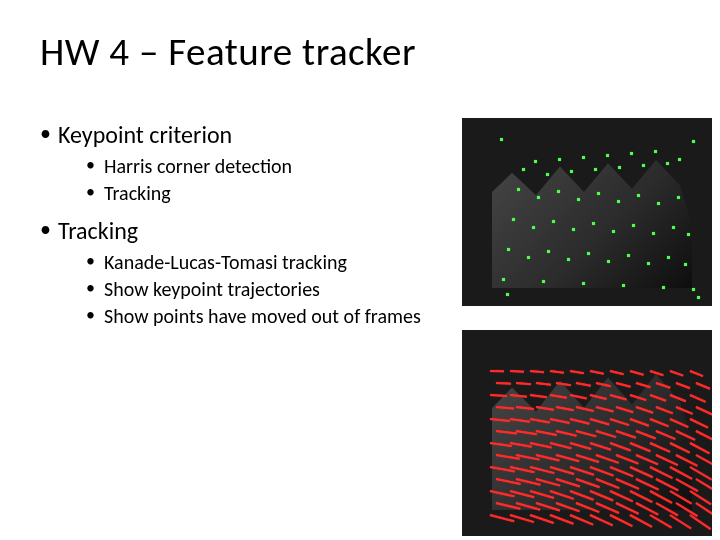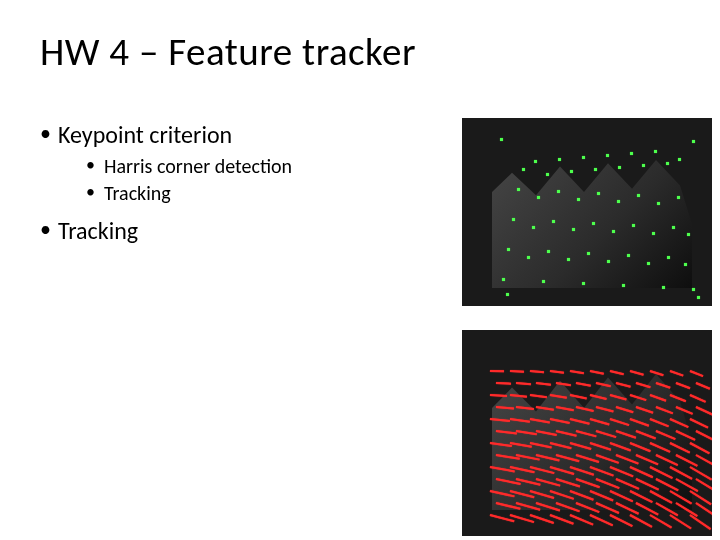--- a/index.html
+++ b/index.html
@@ -127,20 +127,25 @@
     <ul class="lvl1">
       <li>
         <span>Keypoint criterion</span>
         <ul class="lvl2">
           <li>Harris corner detection</li>
           <li>Tracking</li>
         </ul>
       </li>
       <li>
         <span>Tracking</span>
+        <ul class="lvl2">
+          <li>Kanade-Lucas-Tomasi tracking</li>
+          <li>Show keypoint trajectories</li>
+          <li>Show points have moved out of frames</li>
+        </ul>
       </li>
     </ul>
   </div>
 
   <div class="figure fig-top" title="Keypoint detection on building image (green dots)">
     <div class="bshape"></div>
     <div id="dots-top">
         <div class="dot" style="left: 60px; top: 50px;"></div>
         <div class="dot" style="left: 72px; top: 42px;"></div>
         <div class="dot" style="left: 84px; top: 55px;"></div>

